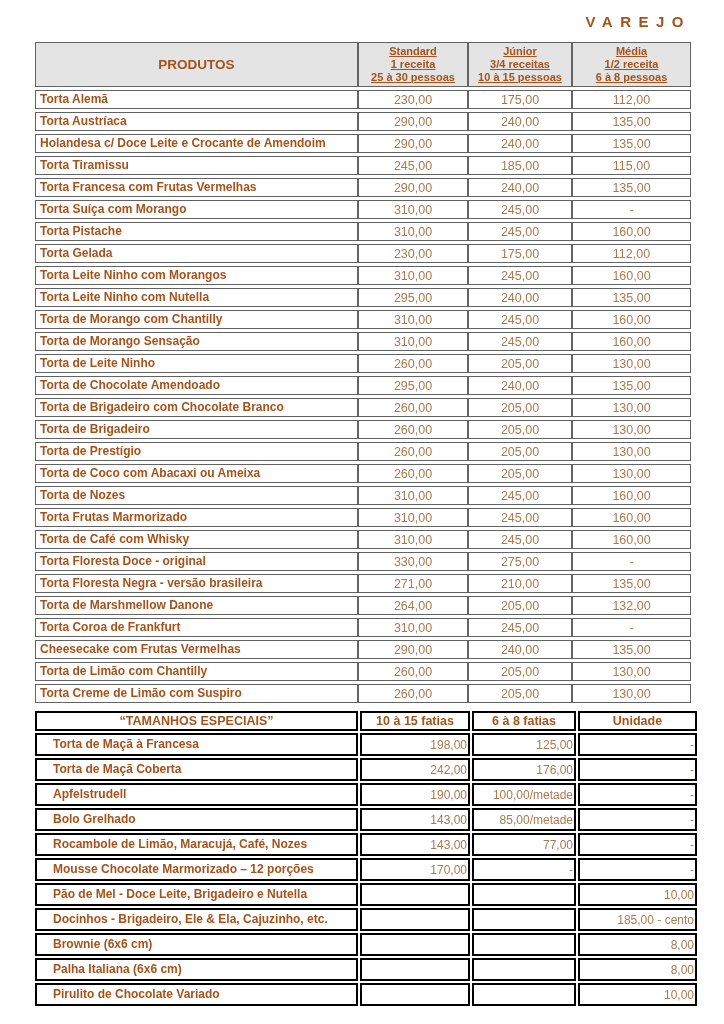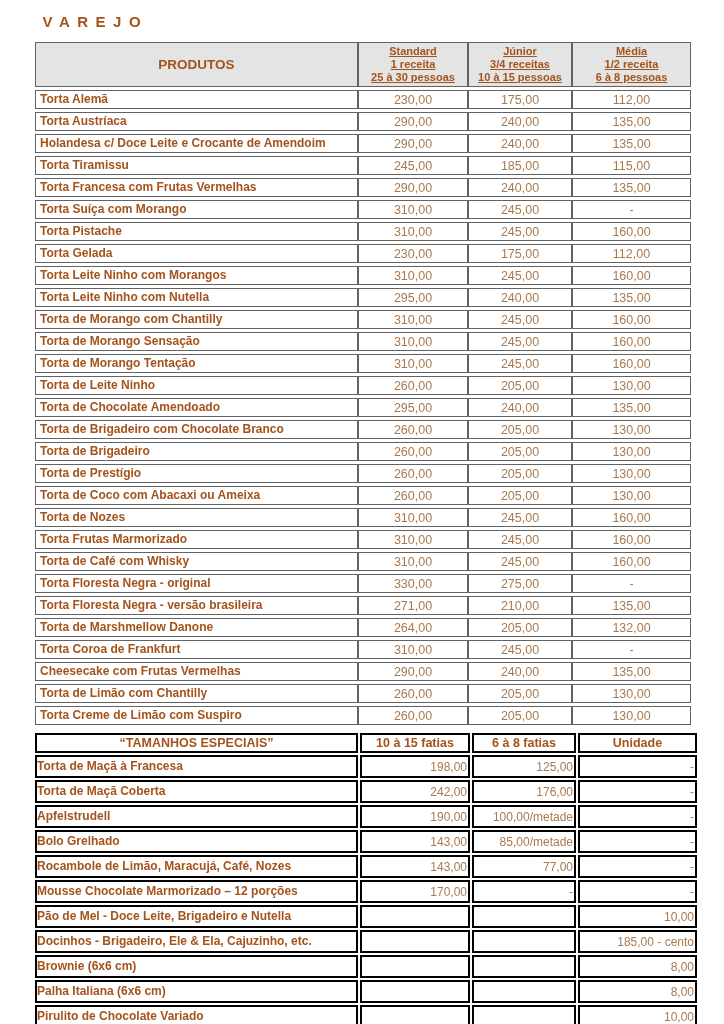--- a/index.html
+++ b/index.html
@@ -5,21 +5,21 @@
   * { box-sizing: border-box; }
   html,body { margin:0; padding:0; }
   body {
     width:724px; height:1024px; background:#ffffff;
     font-family:"Liberation Sans", sans-serif;
     color:var(--brand-brown, #A3531B);
   }
   .page { padding:10px 33px 0 35px; }
 
   .title {
-    margin:3px 0 9px 0; text-align:left;
+    margin:3px 0 9px 0; text-align:right;
     font-size:15px; font-weight:bold; letter-spacing:0.5em; text-indent:0.5em;
     color:var(--brand-brown, #A3531B);
   }
 
   table { table-layout:fixed; border-collapse:separate; width:656px; }
 
   
   table.retail { border-spacing:0 3px; }
   .retail th, .retail td {
     border:1px solid #636363; overflow:hidden; white-space:nowrap;
@@ -47,21 +47,21 @@
 
   
   table.special { border-spacing:2px; width:660px; margin:3px 0 0 -2px; }
   .special th, .special td { border:2px solid #000000; vertical-align:middle; overflow:hidden; }
   .special th {
     height:14px; font-size:12.5px; font-weight:bold; text-align:center;
     color:var(--brand-brown, #A3531B); white-space:nowrap;
   }
   .special td.prod {
     height:19px; line-height:17px; font-size:12px; font-weight:bold;
-    color:var(--brand-brown, #A3531B); padding:1px 1px 1px 0; white-space:nowrap;
+    color:var(--brand-brown, #A3531B); padding:1px 1px 1px 16px; white-space:nowrap;
   }
   .special td.price {
     font-size:12px; font-weight:normal; text-align:right;
     color:var(--price-brown, #A97950); white-space:nowrap;
   }
 </style>
 </head>
 <body>
 
 <div class="page">
@@ -162,26 +162,20 @@
           <td class="price">245,00</td>
           <td class="price">160,00</td>
         </tr>
         <tr>
           <td class="prod">Torta de Morango Sensação</td>
           <td class="price">310,00</td>
           <td class="price">245,00</td>
           <td class="price">160,00</td>
         </tr>
         <tr>
-          <td class="prod">Torta de Morango Tentação</td>
-          <td class="price">310,00</td>
-          <td class="price">245,00</td>
-          <td class="price">160,00</td>
-        </tr>
-        <tr>
           <td class="prod">Torta de Leite Ninho</td>
           <td class="price">260,00</td>
           <td class="price">205,00</td>
           <td class="price">130,00</td>
         </tr>
         <tr>
           <td class="prod">Torta de Chocolate Amendoado</td>
           <td class="price">295,00</td>
           <td class="price">240,00</td>
           <td class="price">135,00</td>
@@ -222,21 +216,21 @@
           <td class="price">245,00</td>
           <td class="price">160,00</td>
         </tr>
         <tr>
           <td class="prod">Torta de Café com Whisky</td>
           <td class="price">310,00</td>
           <td class="price">245,00</td>
           <td class="price">160,00</td>
         </tr>
         <tr>
-          <td class="prod">Torta Floresta Negra - original</td>
+          <td class="prod">Torta Floresta Doce - original</td>
           <td class="price">330,00</td>
           <td class="price">275,00</td>
           <td class="price">-</td>
         </tr>
         <tr>
           <td class="prod">Torta Floresta Negra - versão brasileira</td>
           <td class="price">271,00</td>
           <td class="price">210,00</td>
           <td class="price">135,00</td>
         </tr>

